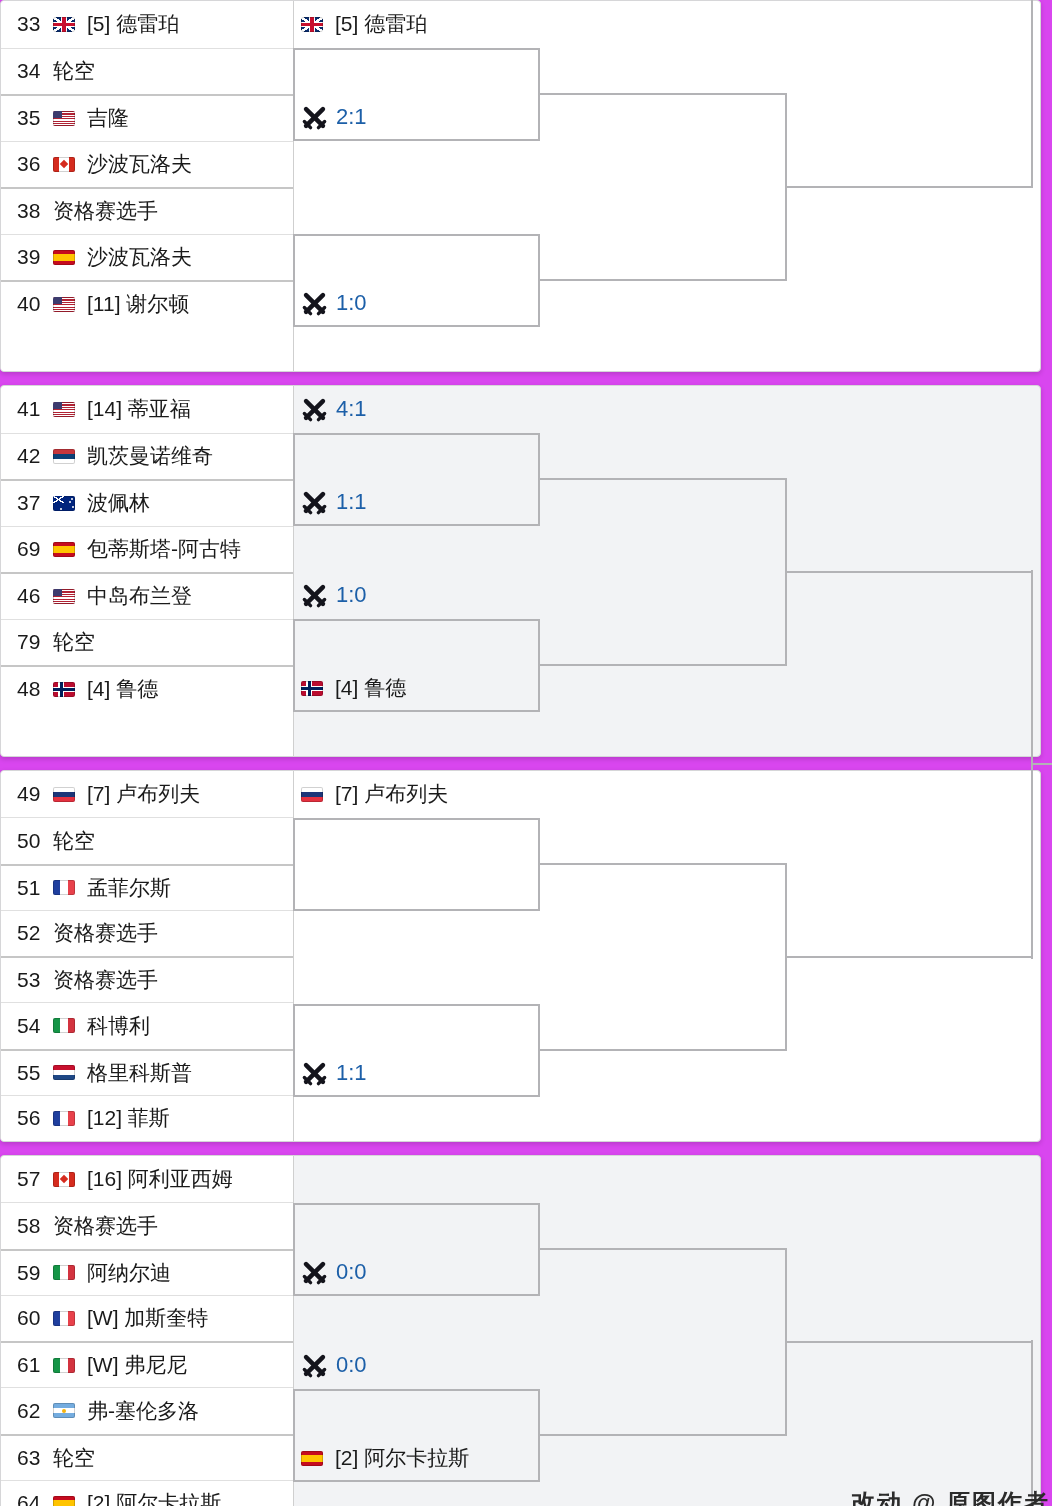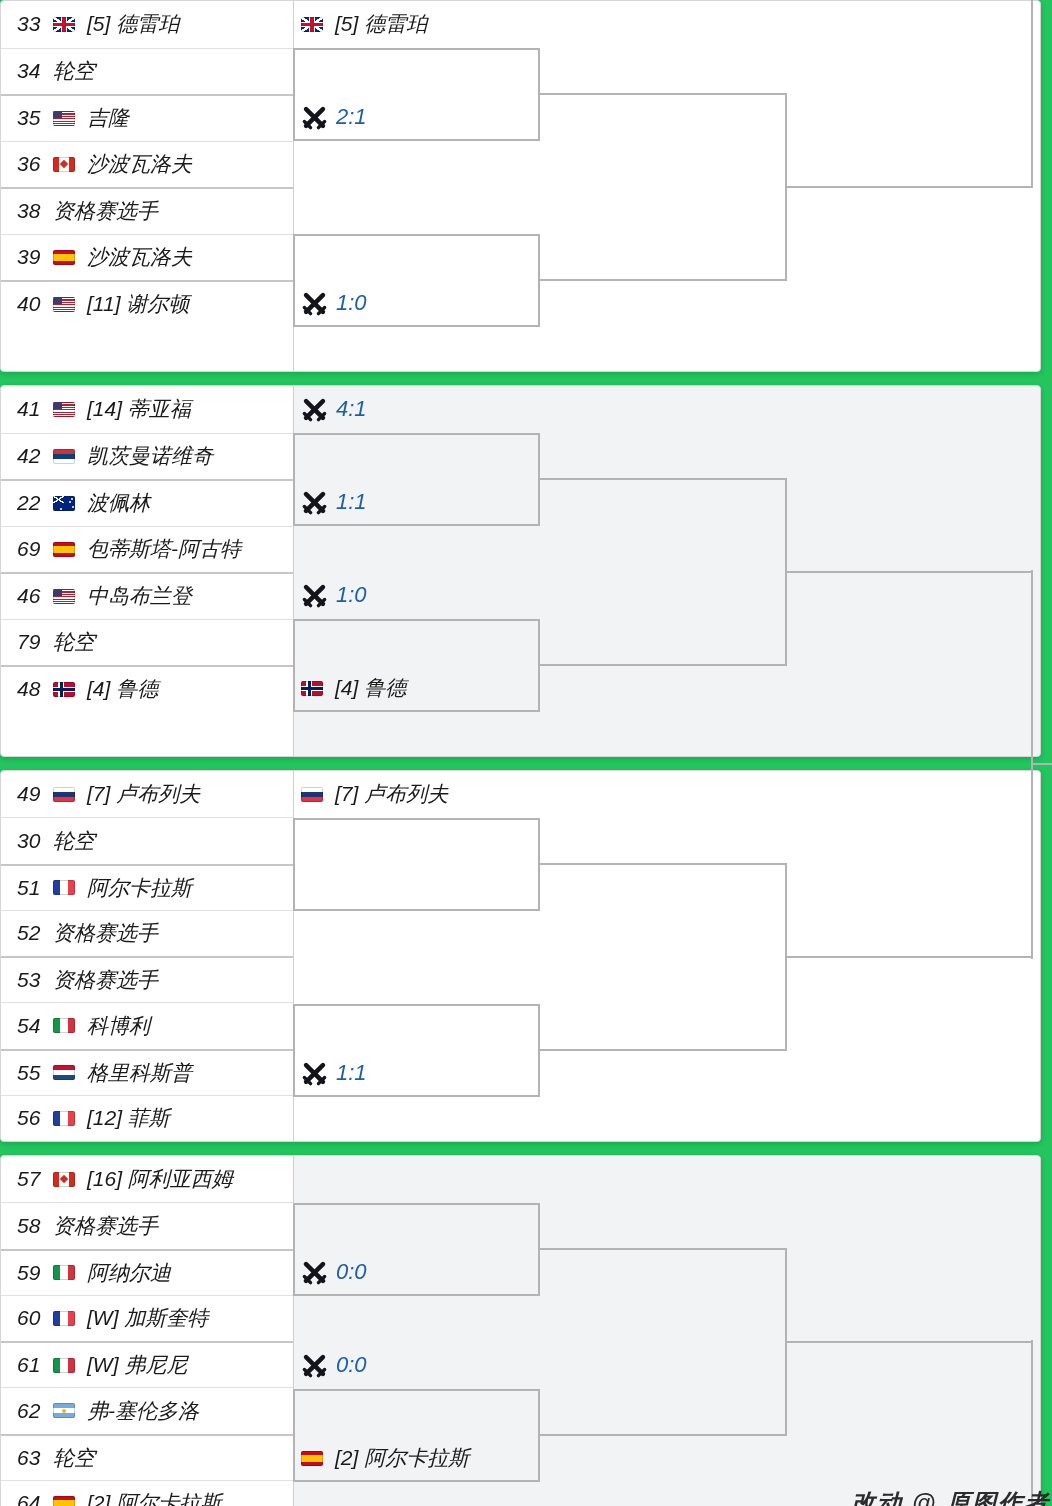--- a/index.html
+++ b/index.html
@@ -1,17 +1,17 @@
 <!DOCTYPE html>
 <html><head>
 <meta charset="utf-8">
 <style>
   html,body{margin:0;padding:0;background:#ffffff;}
   body{font-family:"Liberation Sans","DejaVu Sans",sans-serif;color:#1a1a1a;}
-  #page{position:relative;width:1052px;height:1506px;overflow:hidden;background:#22c55e;font-style:italic;}
+  #page{position:relative;width:1052px;height:1506px;overflow:hidden;background:#d946ef;}
 
   
   .card{position:relative;width:1041px;height:372px;margin:0 0 13px 0;box-sizing:border-box;
         background:#ffffff;border:1px solid #d6d6d8;border-radius:4px;
         box-shadow:0 2px 5px rgba(0,0,0,0.16);}
   .card.gray{background:#f2f3f5;}
 
   
   .rows{position:absolute;left:0;top:0;width:293px;height:100%;background:#ffffff;
         border-right:1px solid #cfcfcf;box-sizing:border-box;border-radius:4px 0 0 4px;
@@ -171,21 +171,21 @@
           <span class="num">41</span>
           <span class="flag" data-flag="us"></span>
           <span class="name">[14] 蒂亚福</span>
         </div>
       <div class="row">
           <span class="num">42</span>
           <span class="flag" data-flag="rs"></span>
           <span class="name">凯茨曼诺维奇</span>
         </div>
       <div class="row">
-          <span class="num">22</span>
+          <span class="num">37</span>
           <span class="flag" data-flag="au"></span>
           <span class="name">波佩林</span>
         </div>
       <div class="row">
           <span class="num">69</span>
           <span class="flag" data-flag="es"></span>
           <span class="name">包蒂斯塔-阿古特</span>
         </div>
       <div class="row">
           <span class="num">46</span>
@@ -233,27 +233,27 @@
   </div>
 
   <div class="card">
     <div class="rows">
       <div class="row">
           <span class="num">49</span>
           <span class="flag" data-flag="ru"></span>
           <span class="name">[7] 卢布列夫</span>
         </div>
       <div class="row">
-          <span class="num">30</span>
+          <span class="num">50</span>
           <span class="name">轮空</span>
         </div>
       <div class="row">
           <span class="num">51</span>
           <span class="flag" data-flag="fr"></span>
-          <span class="name">阿尔卡拉斯</span>
+          <span class="name">孟菲尔斯</span>
         </div>
       <div class="row">
           <span class="num">52</span>
           <span class="name">资格赛选手</span>
         </div>
       <div class="row">
           <span class="num">53</span>
           <span class="name">资格赛选手</span>
         </div>
       <div class="row">

